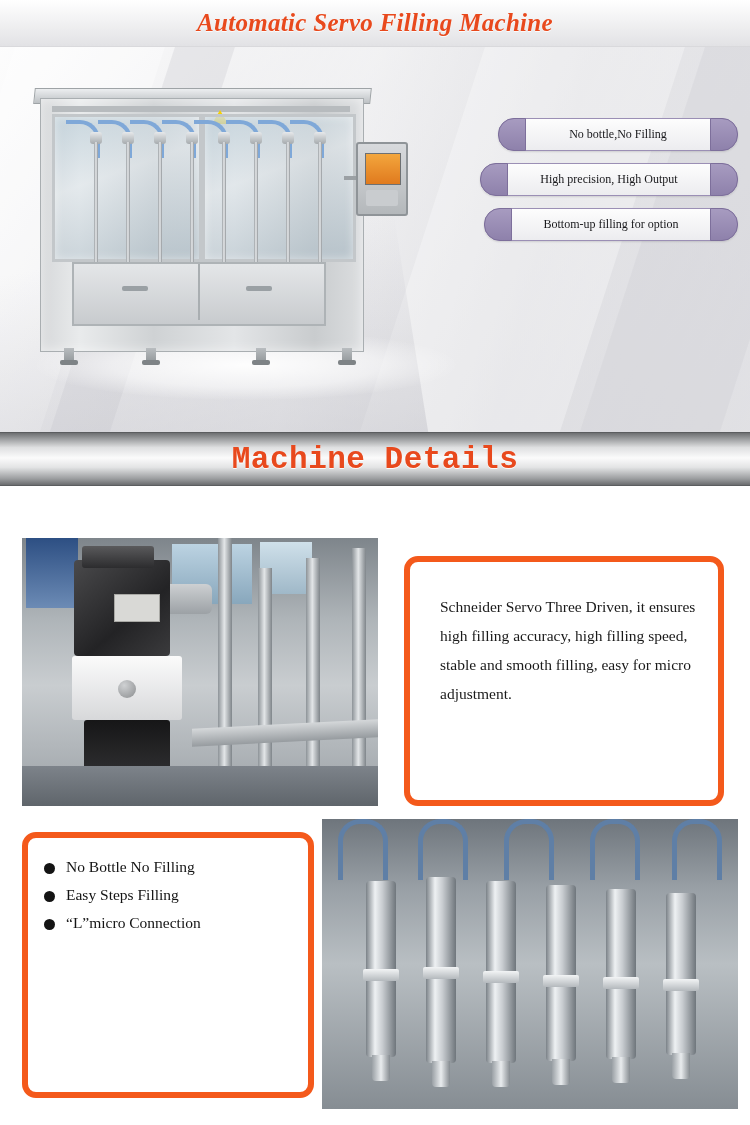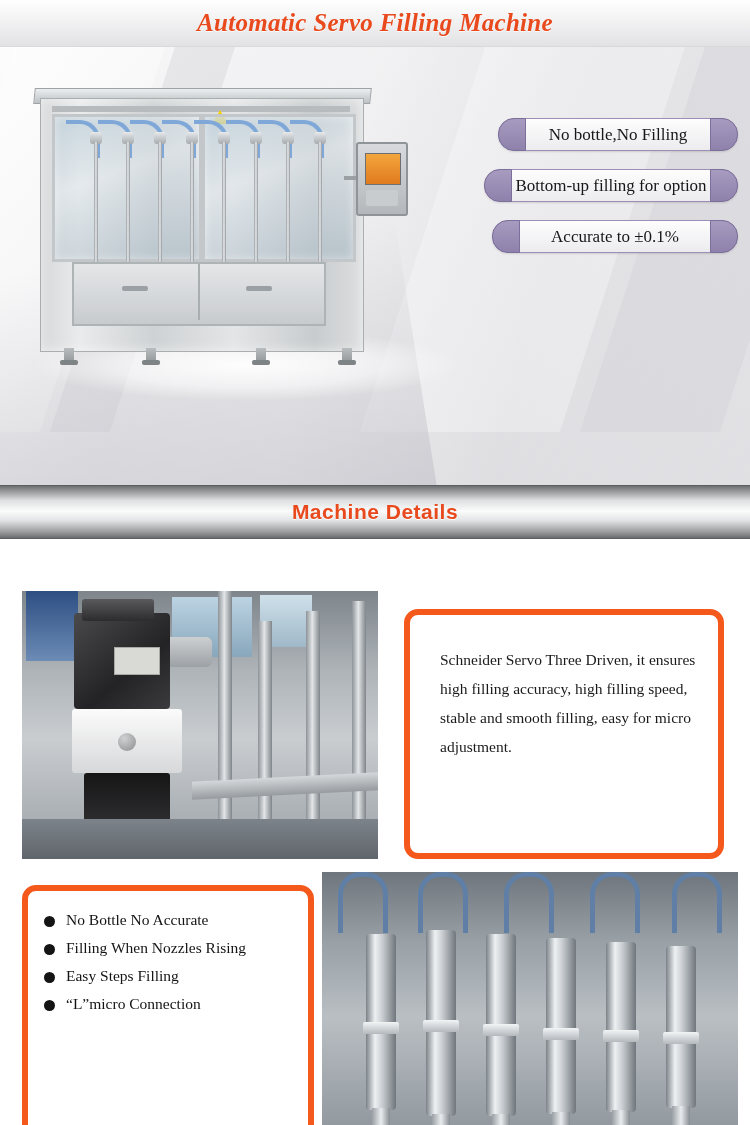--- a/index.html
+++ b/index.html
@@ -12,21 +12,21 @@
     height: 1125px;
     font-family: "Liberation Sans", sans-serif;
     overflow: hidden;
     position: relative;
   }
 
   
   .hero {
     position: relative;
     width: 750px;
-    height: 485px;
+    height: 432px;
     background:
       linear-gradient(135deg, rgba(255,255,255,0.9) 0%, rgba(236,236,238,0.6) 40%, rgba(214,214,218,0.55) 100%),
       linear-gradient(105deg, #f5f5f6 0%, #e9e9ec 25%, #f7f7f8 45%, #dfdfe3 70%, #ededf0 100%);
     overflow: hidden;
   }
   .hero-facet {
     position: absolute;
     background: rgba(255,255,255,0.45);
     transform: skewX(-18deg);
   }
@@ -206,30 +206,30 @@
 
   
   .features {
     position: absolute;
     left: 470px; top: 118px;
     width: 266px;
   }
   .feature-pill {
     position: relative;
     height: 31px;
-    margin-bottom: 18px;
+    margin-bottom: 12px;
     background: linear-gradient(to bottom, #fdfdfd, #ececef);
     border: 1px solid #9b8fb5;
     border-radius: 16px;
     box-shadow: 0 1px 2px rgba(0,0,0,0.12);
     display: flex;
     align-items: center;
     justify-content: center;
     font-family: "Liberation Serif", serif;
-    font-size: 17px;
+    font-size: 12px;
     color: #17171a;
     white-space: nowrap;
   }
   .feature-pill .cap-l,
   .feature-pill .cap-r {
     position: absolute;
     top: -1px;
     width: 26px; height: 31px;
     background: linear-gradient(to bottom, #a79bc0, #8e81ab);
     border: 1px solid #7d6f9b;
@@ -252,22 +252,22 @@
         #6d6f71 0%, #8e9092 8%,
         #dfe0e1 28%, #fbfbfb 48%,
         #e3e4e5 66%, #9b9d9f 88%, #6a6c6e 100%);
     display: flex;
     align-items: center;
     justify-content: center;
     border-top: 1px solid #5b5d5f;
     border-bottom: 1px solid #5b5d5f;
   }
   .section-title {
-    font-family: Liberation Sans, sans-serif;
-    font-size: 21px;
+    font-family: Liberation Mono, monospace;
+    font-size: 31px;
     font-weight: bold;
     color: #e8491d;
     letter-spacing: 0.5px;
     text-shadow: 0 1px 0 rgba(255,255,255,0.85);
   }
 
   
   .details {
     position: relative;
     width: 750px;
@@ -523,29 +523,29 @@
     <div class="leg" style="left:230px;"></div>
     <div class="leg" style="left:316px;"></div>
   </div>
 
   <div class="features">
     <div class="feature-pill w0">
       <span class="cap-l"></span>
       <span class="cap-r"></span>
       <span>No bottle,No Filling</span>
     </div>
+    <div class="feature-pill w1">
+      <span class="cap-l"></span>
+      <span class="cap-r"></span>
+      <span>High precision, High Output</span>
+    </div>
     <div class="feature-pill w3">
       <span class="cap-l"></span>
       <span class="cap-r"></span>
       <span>Bottom-up filling for option</span>
-    </div>
-    <div class="feature-pill w4">
-      <span class="cap-l"></span>
-      <span class="cap-r"></span>
-      <span>Accurate to ±0.1%</span>
     </div>
   </div>
 </div>
 
 <div class="section-title-bar">
   <div class="section-title">Machine Details</div>
 </div>
 
 <div class="details">
 
@@ -574,22 +574,21 @@
   <div class="pin pin1">
     <span class="needle"></span>
     <span class="neck"></span>
     <span class="head"></span>
   </div>
   <div class="para">Schneider Servo Three Driven, it ensures high filling accuracy, high filling speed, stable and smooth filling, easy for micro adjustment.</div>
 
   <div class="orange-box box-left"></div>
 
   <ul class="bullet-list">
-    <li>No Bottle No Accurate</li>
-    <li>Filling When Nozzles Rising</li>
+    <li>No Bottle No Filling</li>
     <li>Easy Steps Filling</li>
     <li>“L”micro Connection</li>
   </ul>
 
   <div class="photo photo2">
     <div class="p2-bg"></div>
     <div class="p2-top"></div>
     <div class="p2-hose" style="left:16px;"></div>
     <div class="p2-hose" style="left:96px;"></div>
     <div class="p2-hose" style="left:182px;"></div>

